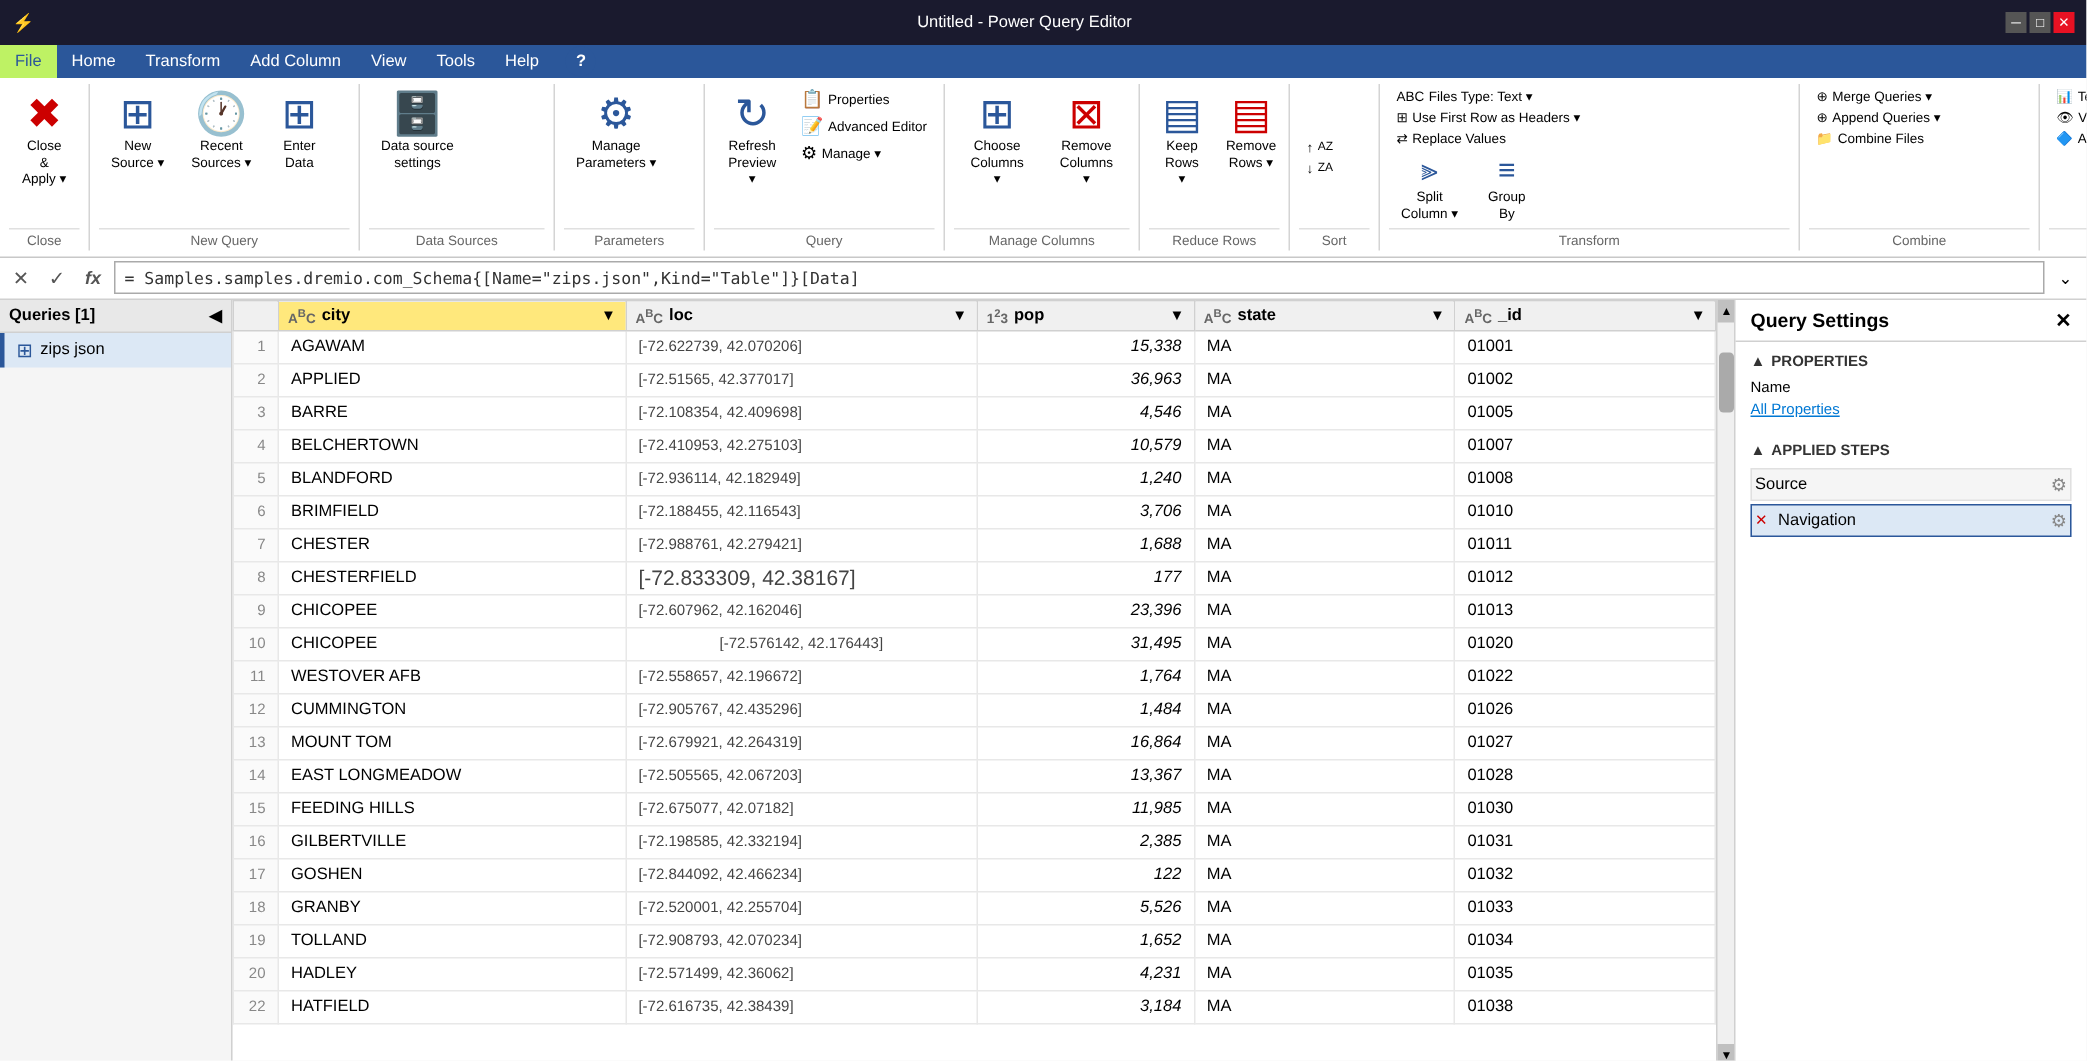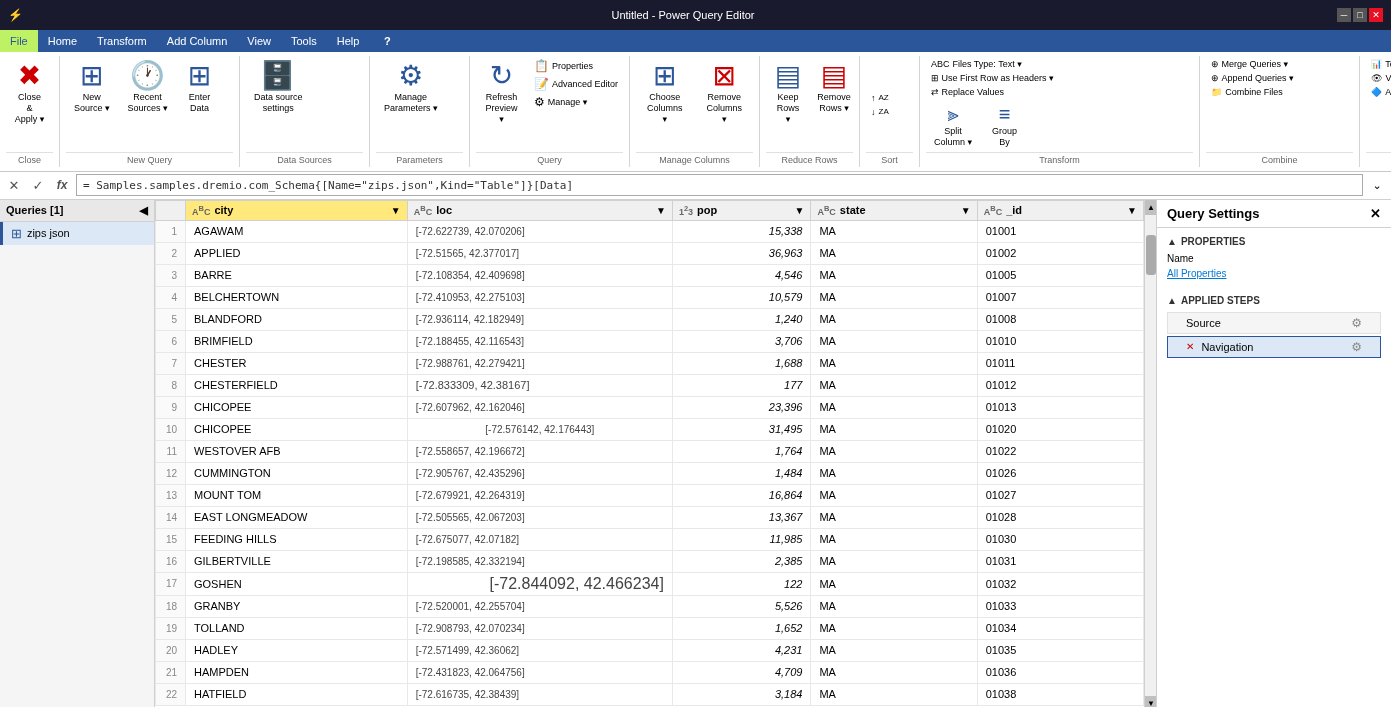--- a/index.html
+++ b/index.html
@@ -229,21 +229,21 @@
       border: 1px solid #aaa;
       padding: 0 6px;
       font-size: 11px;
     }
     .qs-link { color: #0078d4; font-size: 10px; cursor: pointer; text-decoration: underline; margin-top: 4px; display: block; }
     .applied-steps { margin-top: 4px; }
     .step-item {
       display: flex;
       align-items: center;
       justify-content: space-between;
-      padding: 3px 18px;
+      padding: 3px 2px;
       margin-bottom: 2px;
       background: #f5f5f5;
       border: 1px solid #e0e0e0;
       font-size: 11px;
       cursor: pointer;
     }
     .step-item.active { background: #dce8f5; border-color: #2b579a; }
     .step-item .step-icon { color: #cc0000; font-size: 10px; margin-right: 4px; }
     .step-gear { color: #888; font-size: 12px; }
     .btn-large {
@@ -624,21 +624,21 @@
       <td>7</td>
       <td class="city-col">CHESTER</td>
       <td style="font-size:10px;color:#444;">[-72.988761, 42.279421]</td>
       <td class="num-col">1,688</td>
       <td>MA</td>
       <td>01011</td>
     </tr>
             <tr>
       <td>8</td>
       <td class="city-col">CHESTERFIELD</td>
-      <td style="font-size:11px;color:#444;">[-72.833309, 42.38167]</td>
+      <td style="font-size:14px;color:#444;">[-72.833309, 42.38167]</td>
       <td class="num-col">177</td>
       <td>MA</td>
       <td>01012</td>
     </tr>
             <tr>
       <td>9</td>
       <td class="city-col">CHICOPEE</td>
       <td style="font-size:10px;color:#444;">[-72.607962, 42.162046]</td>
       <td class="num-col">23,396</td>
       <td>MA</td>
@@ -696,21 +696,21 @@
       <td>16</td>
       <td class="city-col">GILBERTVILLE</td>
       <td style="font-size:10px;color:#444;">[-72.198585, 42.332194]</td>
       <td class="num-col">2,385</td>
       <td>MA</td>
       <td>01031</td>
     </tr>
             <tr>
       <td>17</td>
       <td class="city-col">GOSHEN</td>
-      <td style="font-size:16px;color:#444;text-align:right;">[-72.844092, 42.466234]</td>
+      <td style="font-size:10px;color:#444;">[-72.844092, 42.466234]</td>
       <td class="num-col">122</td>
       <td>MA</td>
       <td>01032</td>
     </tr>
             <tr>
       <td>18</td>
       <td class="city-col">GRANBY</td>
       <td style="font-size:10px;color:#444;">[-72.520001, 42.255704]</td>
       <td class="num-col">5,526</td>
       <td>MA</td>
@@ -724,28 +724,20 @@
       <td>MA</td>
       <td>01034</td>
     </tr>
             <tr>
       <td>20</td>
       <td class="city-col">HADLEY</td>
       <td style="font-size:10px;color:#444;">[-72.571499, 42.36062]</td>
       <td class="num-col">4,231</td>
       <td>MA</td>
       <td>01035</td>
-    </tr>
-            <tr>
-      <td>21</td>
-      <td class="city-col">HAMPDEN</td>
-      <td style="font-size:10px;color:#444;">[-72.431823, 42.064756]</td>
-      <td class="num-col">4,709</td>
-      <td>MA</td>
-      <td>01036</td>
     </tr>
             <tr>
       <td>22</td>
       <td class="city-col">HATFIELD</td>
       <td style="font-size:10px;color:#444;">[-72.616735, 42.38439]</td>
       <td class="num-col">3,184</td>
       <td>MA</td>
       <td>01038</td>
     </tr>
           </tbody>

